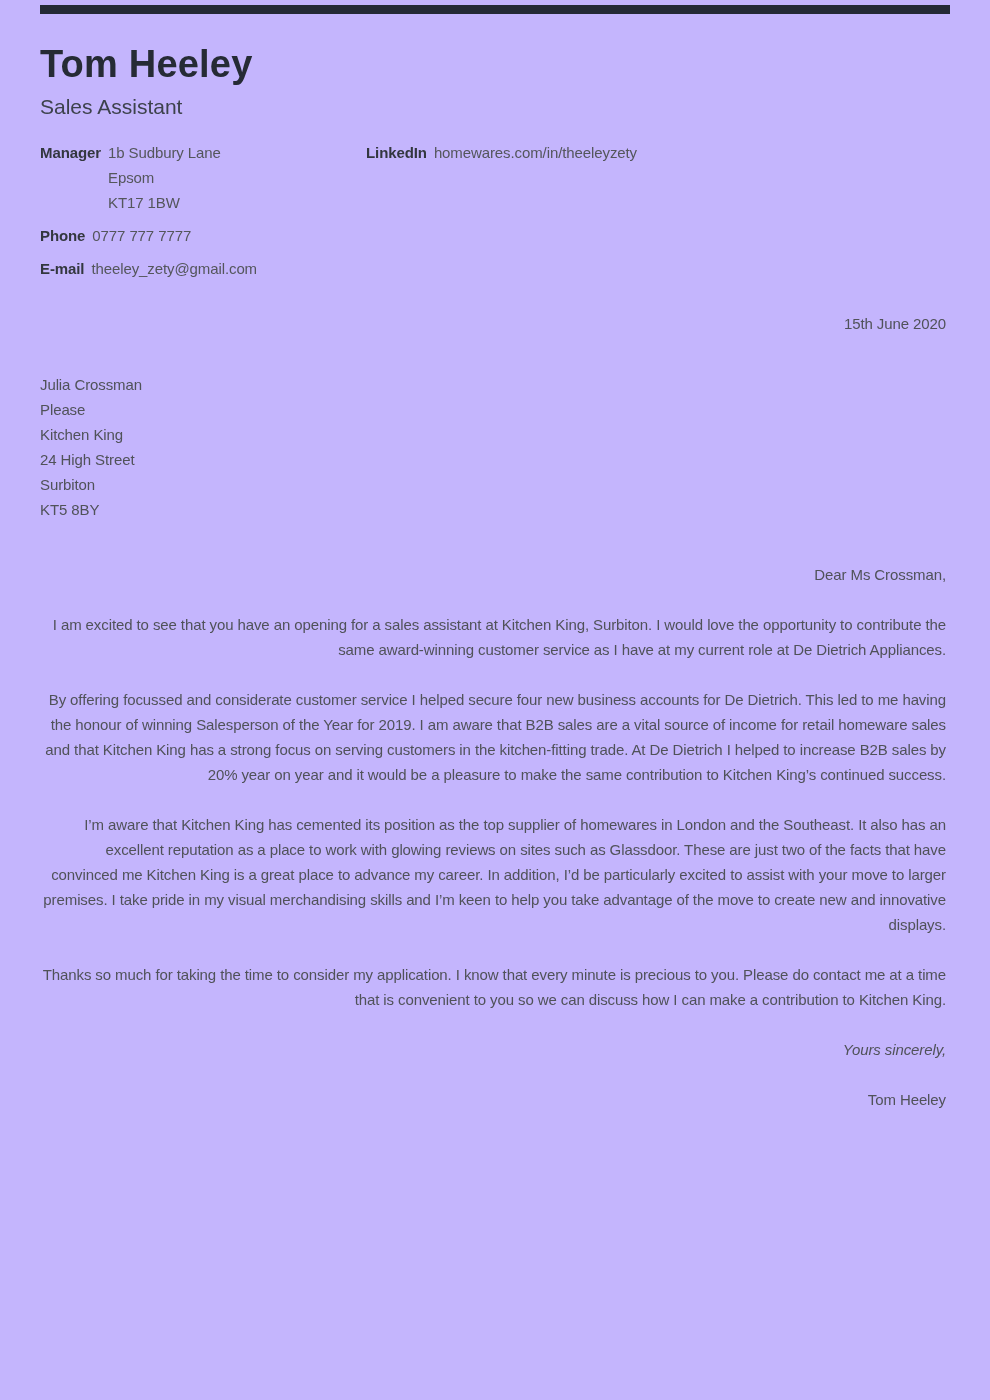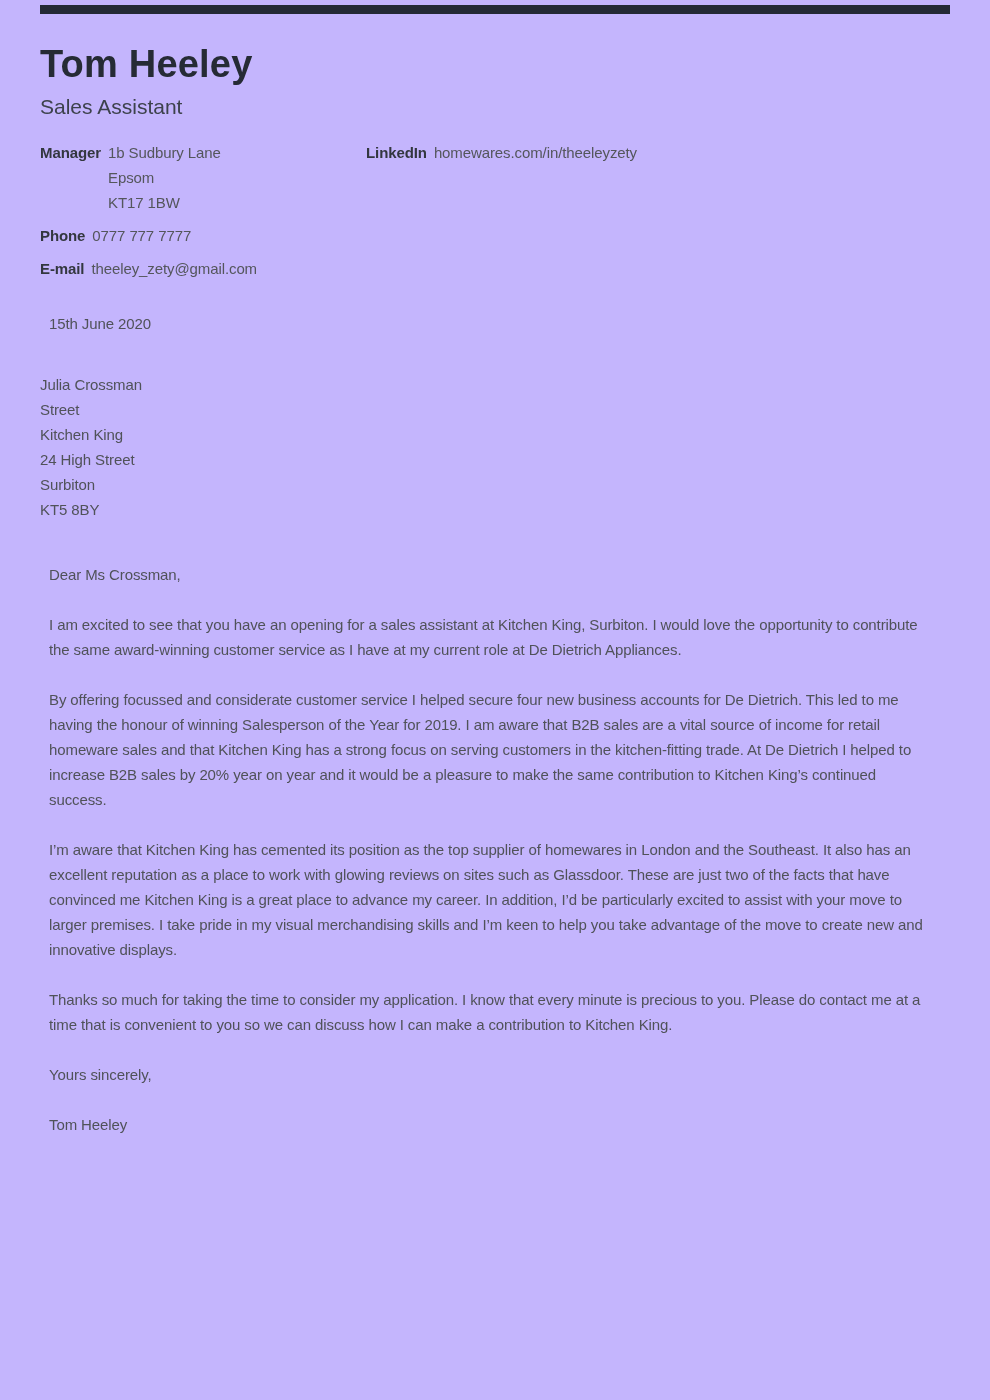--- a/index.html
+++ b/index.html
@@ -49,26 +49,26 @@
     white-space: nowrap;
   }
   .cvalue { color: #54565c; }
   .letter {
     margin: 0 44px 0 40px;
     font-size: 15px;
     line-height: 25px;
     letter-spacing: -0.1px;
     color: #505259;
   }
-  .letter p { margin: 9px; }
+  .letter p { margin: 0; text-align: right; }
   .date { margin-top: 22px !important; }
   .recipient { margin-top: 36px; }
   .salutation { margin-top: 40px !important; }
   .para { margin-top: 25px !important; }
-  .closing { margin-top: 25px !important; }
+  .closing { margin-top: 25px !important; font-style: italic; }
   .signature { margin-top: 25px !important; }
 </style>
 </head>
 <body>
 
 <div class="page">
 
   <div class="top-bar" style="background: rgb(36, 42, 53);"></div>
 
   <div class="name">Tom Heeley</div>
@@ -99,21 +99,21 @@
         <span class="cvalue">homewares.com/in/theeleyzety</span>
       </div>
     </div>
   </div>
 
   <div class="letter">
     <p class="date">15th June 2020</p>
 
     <div class="recipient">
       <div>Julia Crossman</div>
-      <div>Street</div>
+      <div>Please</div>
       <div>Kitchen King</div>
       <div>24 High Street</div>
       <div>Surbiton</div>
       <div>KT5 8BY</div>
     </div>
 
     <p class="salutation">Dear Ms Crossman,</p>
 
     <p class="para">I am excited to see that you have an opening for a sales assistant at Kitchen King, Surbiton. I would love the opportunity to contribute the same award-winning customer service as I have at my current role at De Dietrich Appliances.</p>
     <p class="para">By offering focussed and considerate customer service I helped secure four new business accounts for De Dietrich. This led to me having the honour of winning Salesperson of the Year for 2019. I am aware that B2B sales are a vital source of income for retail homeware sales and that Kitchen King has a strong focus on serving customers in the kitchen-fitting trade. At De Dietrich I helped to increase B2B sales by 20% year on year and it would be a pleasure to make the same contribution to Kitchen King’s continued success.</p>

